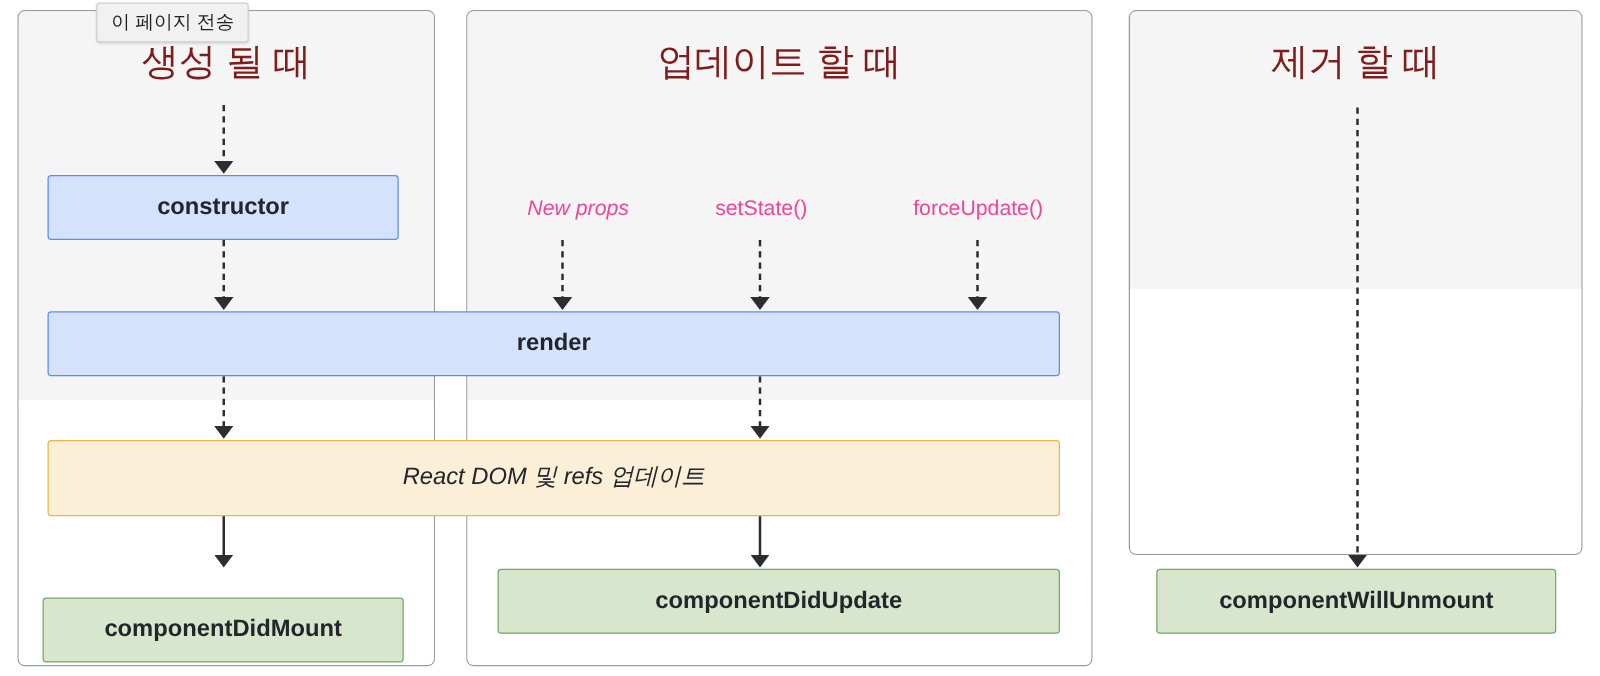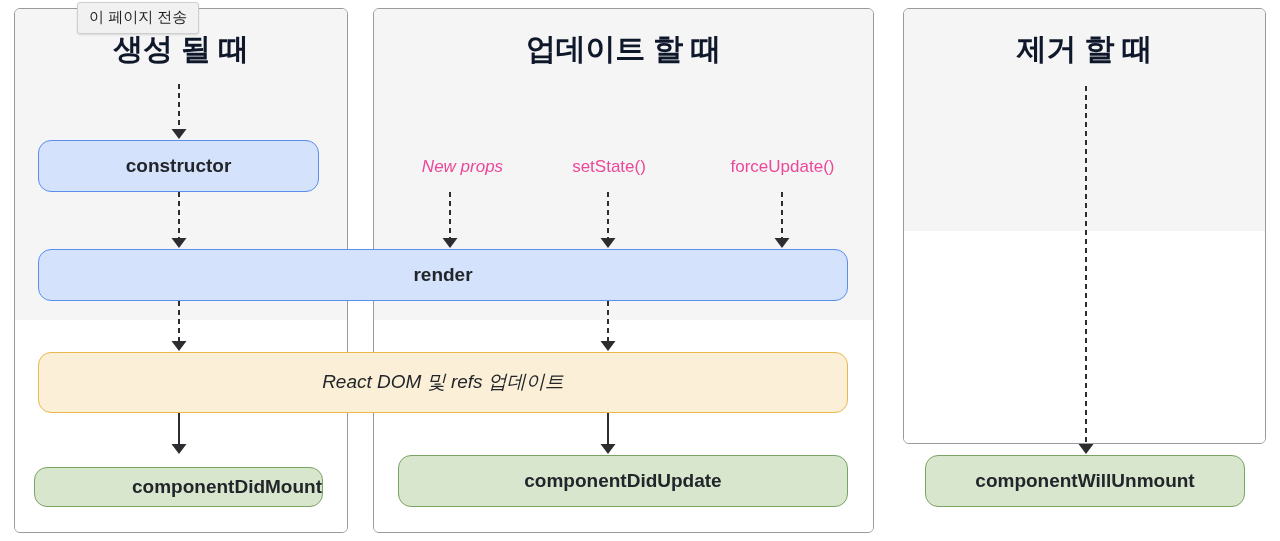--- a/index.html
+++ b/index.html
@@ -55,31 +55,31 @@
   .panel-top    { height: 311px; }
   .panel-bottom { height: 212px; }
 
   .panel-title {
     position: absolute;
     left: 0;
     right: 0;
     top: 20px;
     text-align: center;
     font-size: 30px;
-    font-weight: 700;
-    color: #0f172a;
+    font-weight: 400;
+    color: #7f1d1d;
     letter-spacing: -0.2px;
     white-space: nowrap;
   }
 
   
   .node {
     position: absolute;
     box-sizing: border-box;
-    border-radius: 13px;
+    border-radius: 3px;
     display: flex;
     align-items: center;
     justify-content: center;
     text-align: center;
     z-index: 6;
   }
   .node-label {
     font-size: 19px;
     font-weight: 700;
     color: #22252a;
@@ -101,21 +101,21 @@
   .node-amber .node-label {
     font-weight: 400;
     font-style: italic;
     font-size: 19px;
     color: #22252a;
   }
 
   #node-constructor        { left: 38px;  top: 140px; width: 281px; height: 52px; }
   #node-render             { left: 38px;  top: 249px; width: 810px; height: 52px; }
   #node-reactdom           { left: 38px;  top: 352px; width: 810px; height: 61px; }
-  #node-did-mount          { left: 34px;  top: 467px; width: 289px; height: 40px; justify-content: flex-end; }
+  #node-did-mount          { left: 34px;  top: 478px; width: 289px; height: 52px; }
   #node-did-update         { left: 398px; top: 455px; width: 450px; height: 52px; align-items: center; }
   #node-will-unmount       { left: 925px; top: 455px; width: 320px; height: 52px; }
 
   
   .trigger {
     position: absolute;
     text-align: center;
     font-size: 17px;
     color: #ec4899;
     white-space: nowrap;

